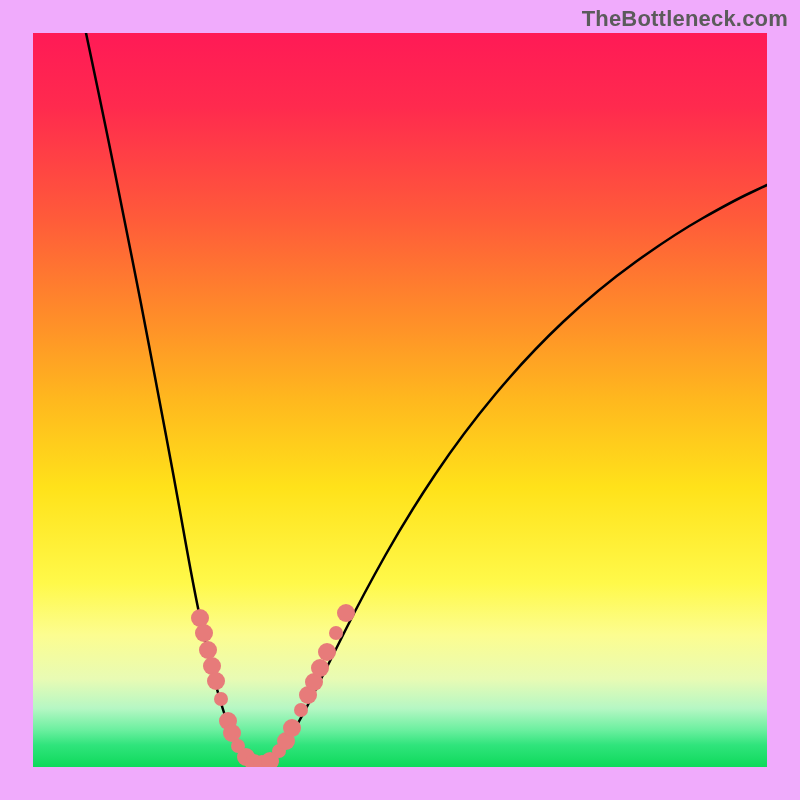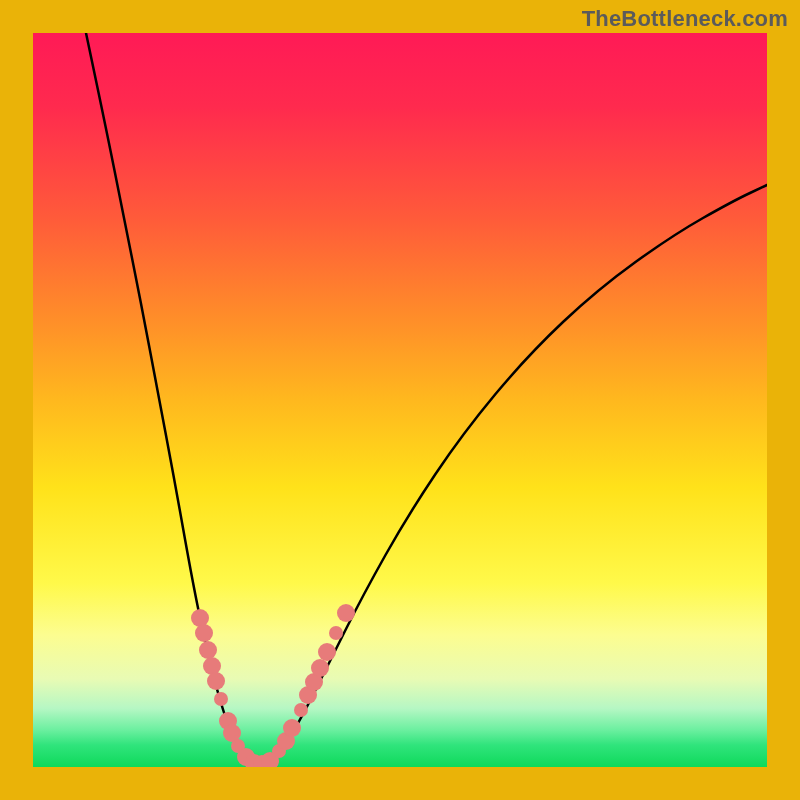--- a/index.html
+++ b/index.html
@@ -10,21 +10,21 @@
     overflow: hidden;
     background: #000;
     font-family: Arial, Helvetica, sans-serif;
   }
   .frame {
     position: absolute;
     left: 0;
     top: 0;
     width: 800px;
     height: 800px;
-    background: #eab308;
+    background: #f0abfc;
   }
   .plot-area {
     position: absolute;
     left: 33px;
     top: 33px;
     width: 734px;
     height: 734px;
     overflow: hidden;
   }
   .gradient {

